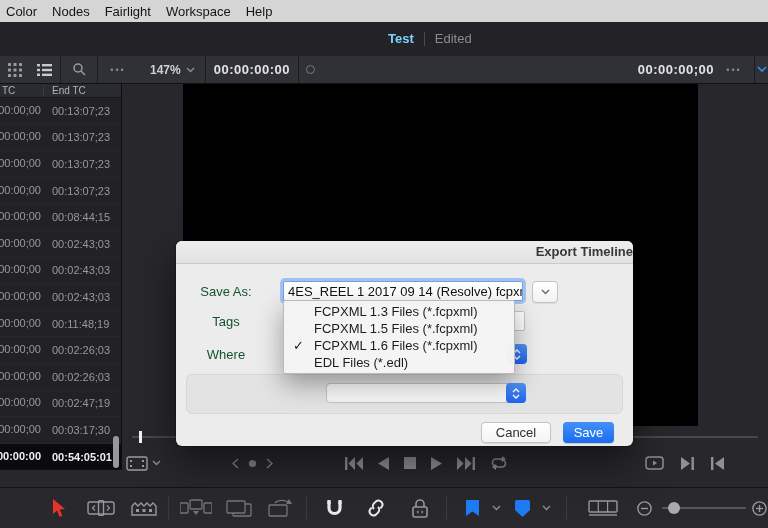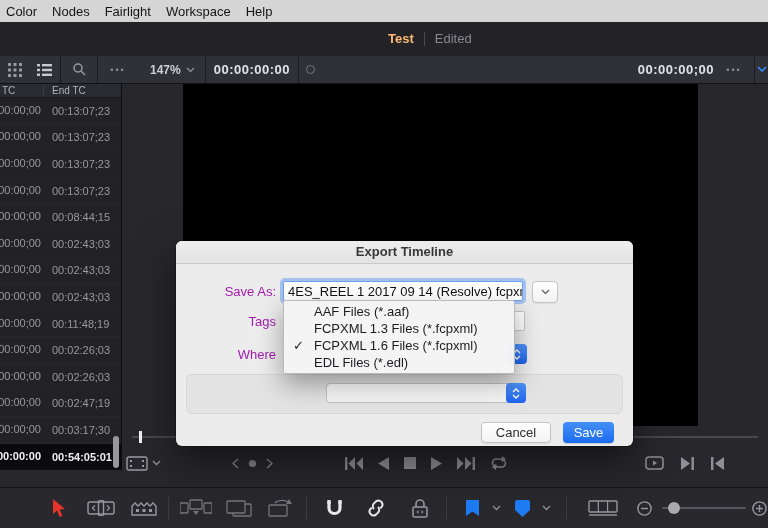--- a/index.html
+++ b/index.html
@@ -13,21 +13,21 @@
 
   
   #menubar{left:0;top:0;width:768px;height:22px;background:#d5d5d6;
     display:flex;align-items:center;gap:15px;padding-left:6px;box-sizing:border-box;
     font-size:13px;color:#141414}
   #menubar span{white-space:nowrap}
 
   
   #titlebar{left:0;top:22px;width:768px;height:34px;background:#222227}
   #titlegroup{position:absolute;left:388px;top:9px;display:flex;align-items:center;gap:10px;font-size:13px}
-  #proj-title{color:#fdba74;font-weight:bold}
+  #proj-title{color:#7dd3fc;font-weight:bold}
   #title-sep{width:1px;height:14px;background:#4a4a50}
   #proj-status{color:#8a8a90}
 
   
   #toolbar{left:0;top:56px;width:768px;height:28px;background:#303137;
     border-bottom:1px solid #111113;display:flex;align-items:center;box-sizing:border-box}
   .tb-icon{display:flex;align-items:center;justify-content:center;height:28px}
   .tc{font-size:13px;font-weight:bold;color:#e3e3e6;letter-spacing:.5px;white-space:nowrap}
   .dots{color:#8d8d94;font-size:9px;letter-spacing:2px}
   .zoom-sel{display:flex;align-items:center;gap:5px;color:#cfcfd4;font-size:12px;font-weight:bold}
@@ -58,23 +58,23 @@
   
   #bottombar{left:0;top:487px;width:768px;height:41px;background:#28282d;border-top:1px solid #141417;box-sizing:border-box}
   .bb{position:absolute;top:6px;height:28px;display:flex;align-items:center;justify-content:center}
   .bb-sep{position:absolute;top:8px;width:1px;height:24px;background:#3a3a40}
   #zoom-slider-line{position:absolute;left:662px;top:19px;width:84px;height:2px;background:#55555b;border-radius:1px}
   #zoom-slider-dot{position:absolute;left:668px;top:14px;width:12px;height:12px;background:#a9a9ae;border-radius:50%}
 
   
   #dialog{left:176px;top:241px;width:457px;height:205px;background:#ececec;border-radius:6px;
     box-shadow:0 14px 40px rgba(0,0,0,.55),0 0 0 1px rgba(0,0,0,.22);z-index:10}
-  #dialog-title{height:22px;line-height:22px;text-align:center;font-size:13px;font-weight:bold;color:#383838;
+  #dialog-title{height:22px;line-height:22px;text-align:right;font-size:13px;font-weight:bold;color:#383838;
     background:linear-gradient(#ededed,#e2e2e2);border-bottom:1px solid #c9c9c9;border-radius:6px 6px 0 0}
-  .dlg-label{position:absolute;width:100px;text-align:right;font-size:13px;color:#a21caf}
+  .dlg-label{position:absolute;width:100px;text-align:center;font-size:13px;color:#14532d}
   #savefield{position:absolute;left:107px;top:40px;width:240px;height:20px;background:#fff;
     border:1px solid #69a2f0;border-radius:2px;box-shadow:0 0 0 3px rgba(96,150,240,.5);
     font-size:13px;color:#111;padding:1px 4px;white-space:nowrap;overflow:hidden;box-sizing:border-box;line-height:17px}
   #savefield::after{content:"";border-left:1px solid #000;margin-left:1px}
   #save-combo{position:absolute;left:356px;top:40px;width:26px;height:22px;background:linear-gradient(#fff,#f2f2f2);
     border:1px solid #c4c4c4;border-radius:4px;box-sizing:border-box;display:flex;align-items:center;justify-content:center;
     box-shadow:0 1px 1px rgba(0,0,0,.08)}
   #tagsfield{position:absolute;left:107px;top:70px;width:242px;height:20px;background:#fff;
     border:1px solid #c4c4c4;border-radius:2px;box-sizing:border-box}
   .popup{position:absolute;height:20px;background:linear-gradient(#fff,#f4f4f4);
@@ -510,32 +510,32 @@
           <path d="M1 1l3 3 3-3" fill="none" stroke="#fff" stroke-width="1.4"></path>
         </svg>
     </div>
   </div>
   <div class="btn" id="cancel-btn">Cancel</div>
   <div class="btn" id="save-btn">Save</div>
 </div>
 
 <div id="formatmenu" class="abs">
 
-    <div class="fm-item">
-      <span class="check"></span>
-      <span>AAF Files (*.aaf)</span>
-    </div>
 
 
     <div class="fm-item">
       <span class="check"></span>
       <span>FCPXML 1.3 Files (*.fcpxml)</span>
     </div>
 
 
+    <div class="fm-item">
+      <span class="check"></span>
+      <span>FCPXML 1.5 Files (*.fcpxml)</span>
+    </div>
 
     <div class="fm-item">
       <span class="check on"></span>
       <span>FCPXML 1.6 Files (*.fcpxml)</span>
     </div>
 
     <div class="fm-item">
       <span class="check"></span>
       <span>EDL Files (*.edl)</span>
     </div>

